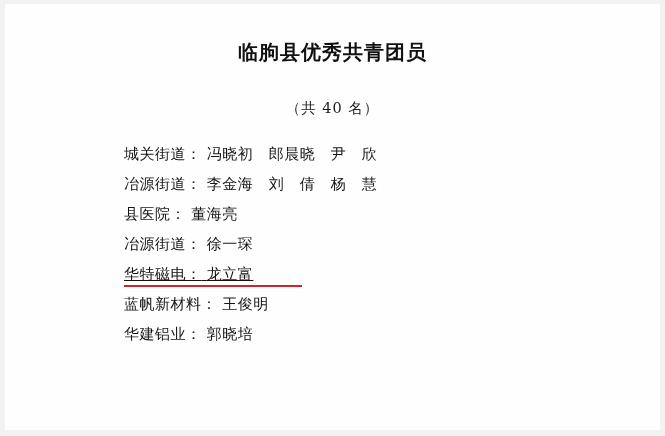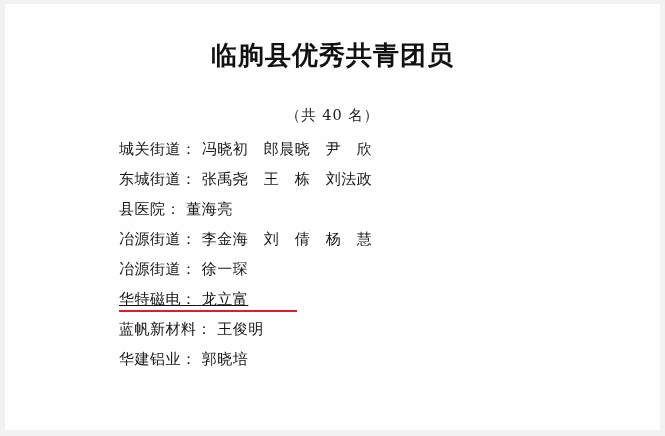--- a/index.html
+++ b/index.html
@@ -20,38 +20,38 @@
     position: absolute;
     left: 0; top: 0;
     width: 665px;
     height: 436px;
     background: #fefefe;
   }
   .title {
     text-align: center;
     font-family: "DejaVu Serif", "Liberation Serif", serif;
     font-weight: bold;
-    font-size: 26px;
+    font-size: 20px;
     letter-spacing: 1px;
     color: #111111;
     margin: 0;
     padding-top: 40px;
     line-height: 1.2;
   }
   .subtitle {
     text-align: center;
     font-family: "DejaVu Serif", "Liberation Serif", serif;
     font-size: 14.5px;
     color: #1c1c1c;
     margin: 12px;
     padding-top: 23px;
     letter-spacing: 1px;
   }
   .entries {
-    margin: 4px;
+    margin: 9px;
     padding: 0;
     list-style: none;
     position: absolute;
     left: 115px;
     top: 130px;
     width: 470px;
   }
   .entry {
     position: relative;
     font-family: "DejaVu Serif", "Liberation Serif", serif;
@@ -102,30 +102,26 @@
 
   <h1 class="title">临朐县优秀共青团员</h1>
   <p class="subtitle">（共 40 名）</p>
 
   <ul class="entries">
     <li class="entry">
       <span class="org">城关街道：</span>
       <span class="names">冯晓初　郎晨晓　尹　欣</span>
     </li>
     <li class="entry">
-      <span class="org">东城街道：</span>
-      <span class="names">张禹尧　王　栋　刘法政</span>
+      <span class="org">冶源街道：</span>
+      <span class="names">李金海　刘　倩　杨　慧</span>
     </li>
     <li class="entry">
       <span class="org">县医院：</span>
       <span class="names">董海亮</span>
-    </li>
-    <li class="entry">
-      <span class="org">冶源街道：</span>
-      <span class="names">李金海　刘　倩　杨　慧</span>
     </li>
     <li class="entry">
       <span class="org">冶源街道：</span>
       <span class="names">徐一琛</span>
     </li>
     <li class="entry highlight">
       <span class="org">华特磁电：</span>
       <span class="names">龙立富</span>
       <span class="underline" style="background: rgb(210, 35, 42);"></span>
     </li>

